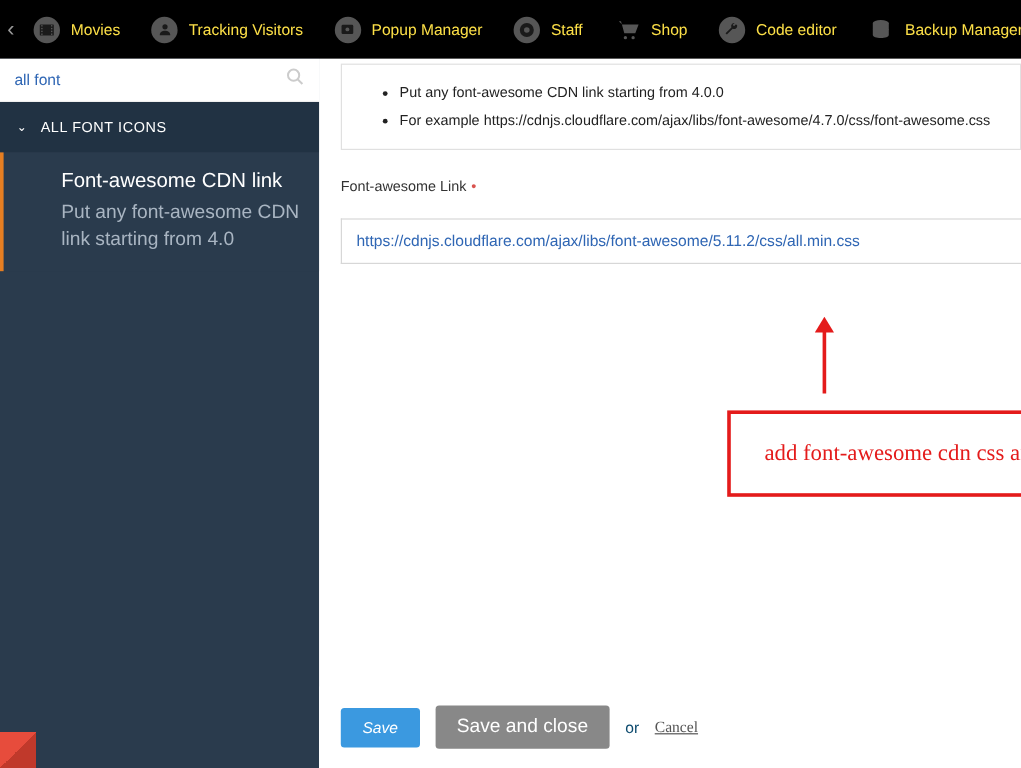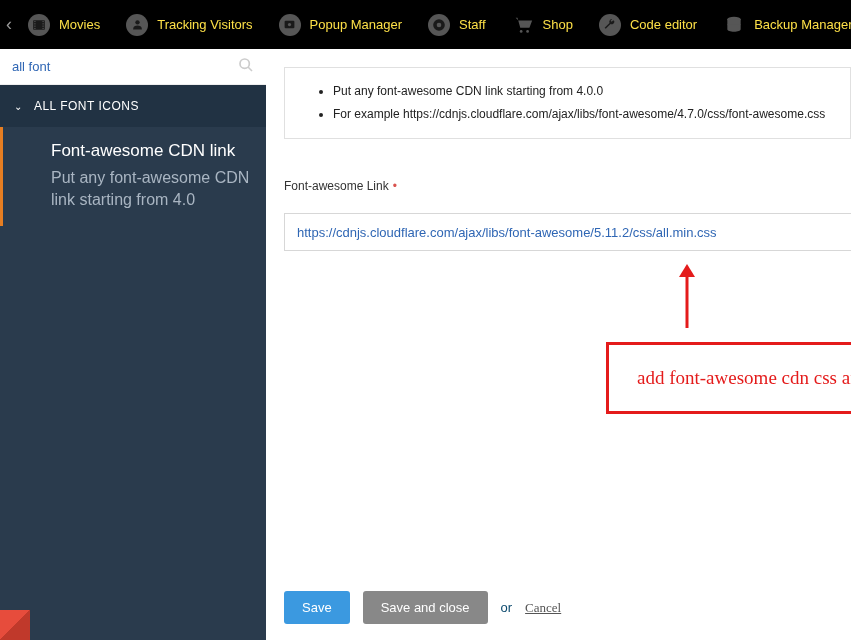--- a/index.html
+++ b/index.html
@@ -106,41 +106,41 @@
       font-size: 17px;
       margin-bottom: 6px;
     }
     .sidebar-item-desc {
       color: #a9b5c2;
       font-size: 16px;
       line-height: 1.4;
     }
     .main {
       flex: 1;
-      padding: 18px 0 0 18px;
+      padding: 4px 0 0 18px;
       position: relative;
       background: #fff;
     }
     .info-box {
       border: 1px solid #e0e0e0;
       padding: 12px 10px;
     }
     .info-box ul {
       list-style: disc;
       padding-left: 38px;
     }
     .info-box li {
       color: #222;
       font-size: 12px;
       line-height: 1.9;
     }
     .field-label {
       font-size: 12px;
       color: #333;
-      margin-top: 40px;
+      margin-top: 23px;
       margin-bottom: 6px;
     }
     .field-label .req {
       color: #d9534f;
       margin-left: 4px;
     }
     .field-input {
       border: 1px solid #d7d7d7;
       padding: 9px 12px;
       width: 100%;
@@ -182,27 +182,28 @@
       gap: 13px;
     }
     .btn-primary {
       background: #3b99e0;
       color: #fff;
       border: none;
       padding: 9px 18px;
       font-size: 13px;
       border-radius: 3px;
       cursor: pointer;
+      font-style: italic;
     }
     .btn-secondary {
       background: #888;
       color: #fff;
       border: none;
       padding: 9px 18px;
-      font-size: 13px;
+      font-size: 16px;
       border-radius: 3px;
       cursor: pointer;
     }
     .footer-or {
       color: #0c4a6e;
       font-size: 13px;
     }
     .footer-cancel {
       color: #555;
       font-size: 13px;

